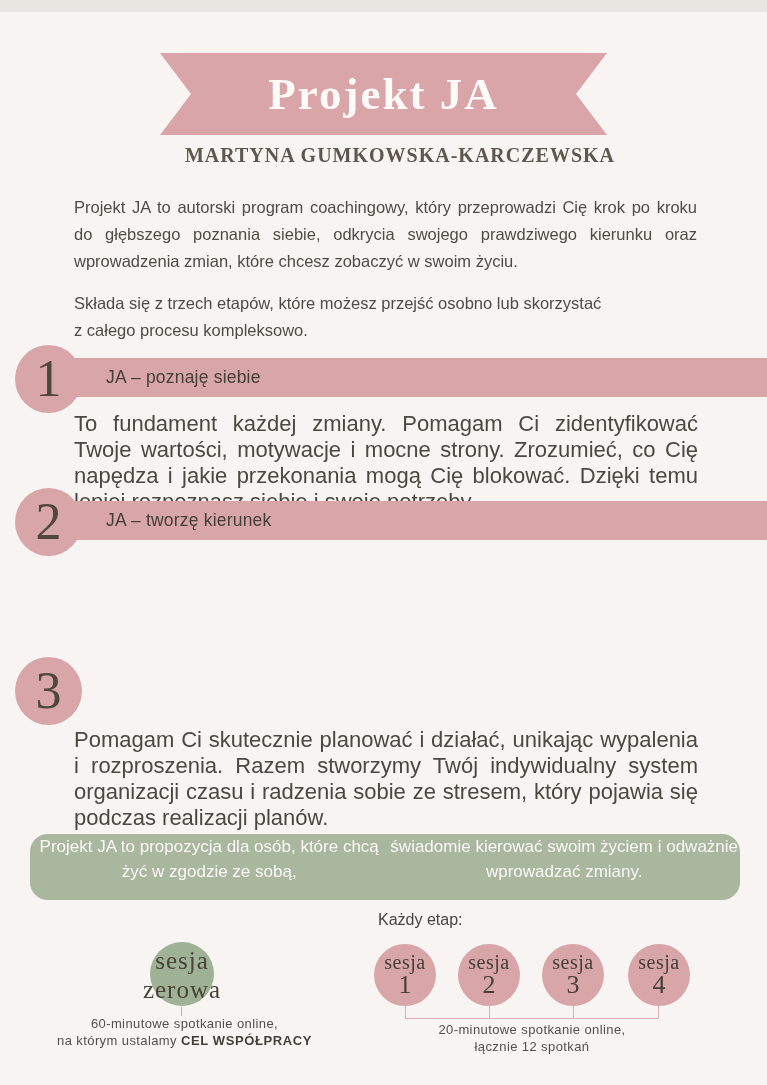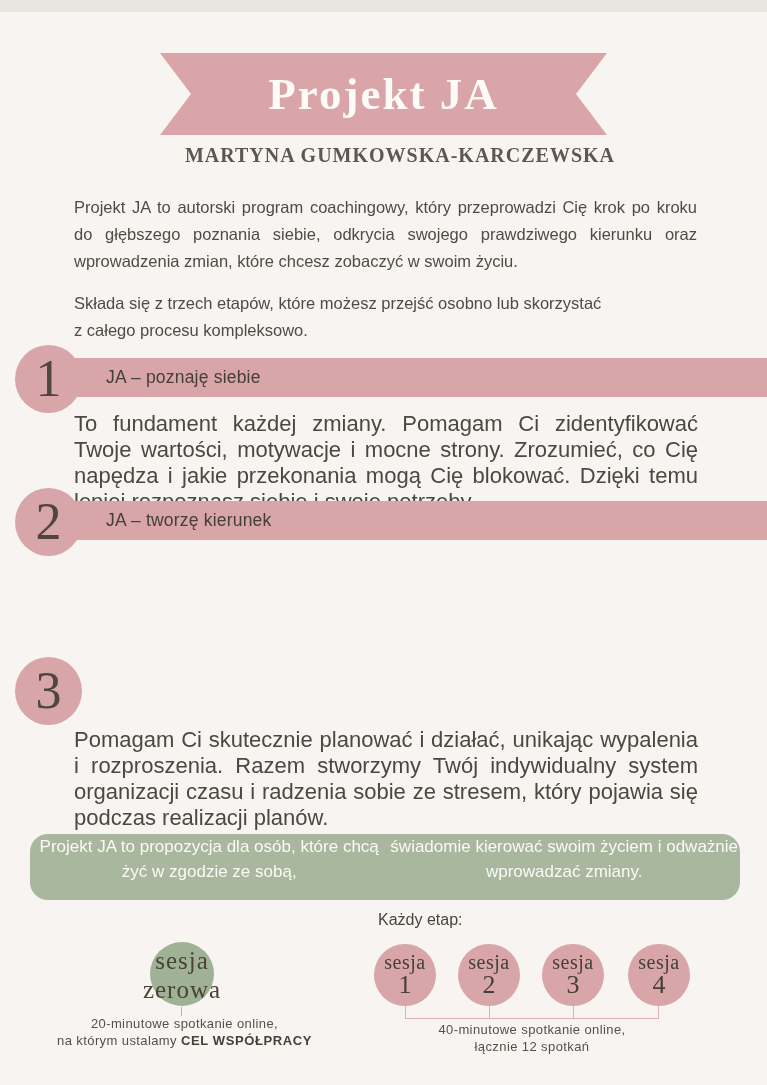--- a/index.html
+++ b/index.html
@@ -125,21 +125,21 @@
     <div>świadomie kierować swoim życiem i odważnie wprowadzać zmiany.</div>
   </div>
 
   <div class="zero-circle"></div>
   <div class="zero-label">
     <div>sesja</div>
     <div>zerowa</div>
   </div>
   <div class="zero-tick"></div>
   <div class="caption" id="cap-left">
-    <div>20-minutowe spotkanie online,</div>
+    <div>60-minutowe spotkanie online,</div>
     <div><span>na którym ustalamy </span><span class="bold">CEL WSPÓŁPRACY</span></div>
   </div>
 
   <div class="kazdy">Każdy etap:</div>
 
   <div class="session" id="s1">
     <div class="w">sesja</div>
     <div class="n">1</div>
   </div>
   <div class="session" id="s2">
@@ -155,17 +155,17 @@
     <div class="n">4</div>
   </div>
 
   <div class="tick" id="t1"></div>
   <div class="tick" id="t2"></div>
   <div class="tick" id="t3"></div>
   <div class="tick" id="t4"></div>
   <div class="hline"></div>
 
   <div class="caption" id="cap-right">
-    <div>40-minutowe spotkanie online,</div>
+    <div>20-minutowe spotkanie online,</div>
     <div>łącznie 12 spotkań</div>
   </div>
 
 </div>
 
 </body></html>

